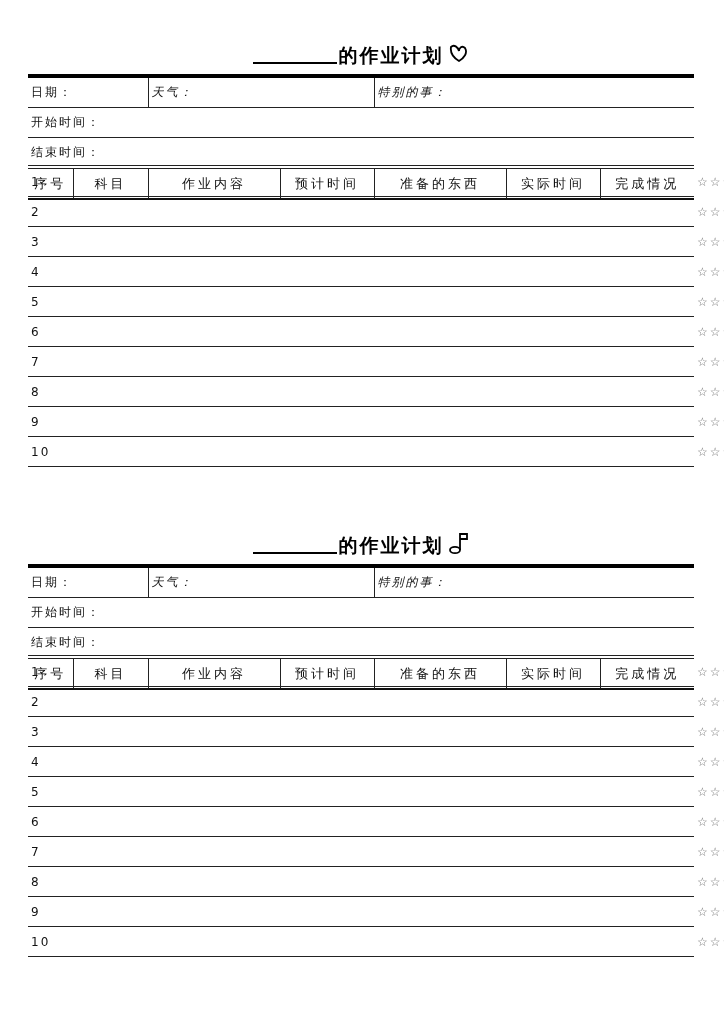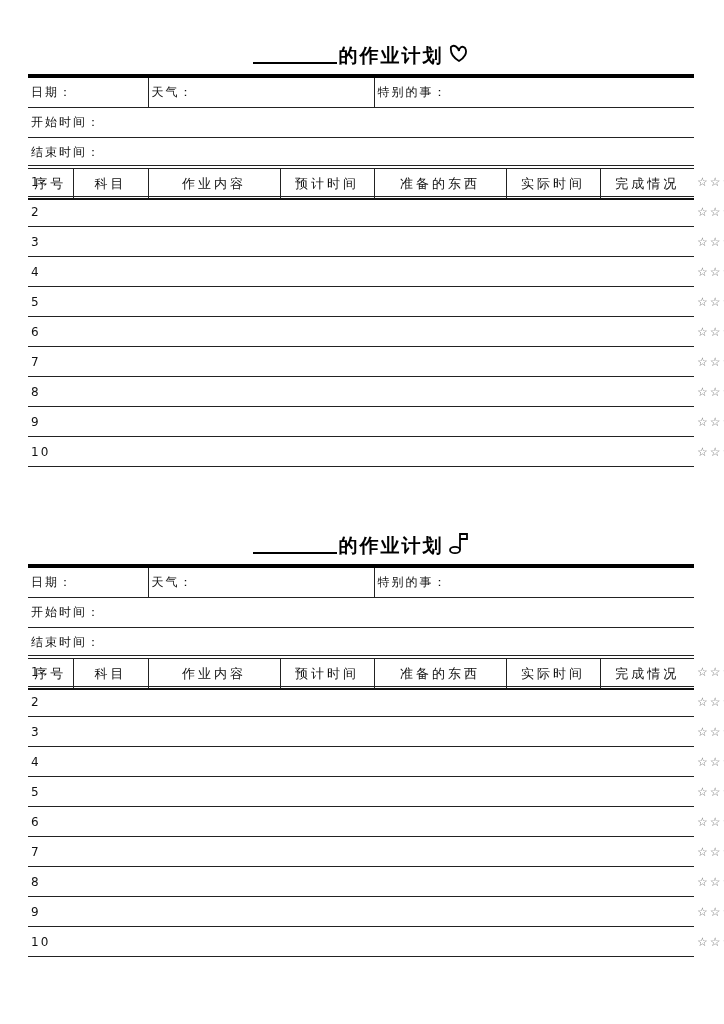--- a/index.html
+++ b/index.html
@@ -20,21 +20,21 @@
   .title .deco { display: inline-block; vertical-align: middle; margin-left: 4px; }
   table {
     position: absolute; left: 0; width: 666px; border-collapse: collapse; table-layout: fixed;
     font-size: 13px;
   }
   td, th { padding: 0; font-weight: normal; }
   .info td {
     height: 29px; border-bottom: 1.5px solid #222; text-align: left; padding-left: 3px;
     font-size: 12px; letter-spacing: 2px;
   }
-  .info .vl { border-left: 1.5px solid #222; }
+  .info .vl { border-left: 1.5px solid #222; font-style: italic; }
   .topline { border-top: 4px solid #000; margin-left: 40px; }
   .grid th {
     height: 29px; border-top: 4px double #222; border-bottom: 2px solid #111; font-size: 13px; letter-spacing: 3px; margin-left: 38px;
   }
   .grid th + th, .grid td + td { border-left: 1.5px solid #222; }
   .stars { color: #777; letter-spacing: 0px; font-size: 14px; }
 </style>
 </head>
 <body>
 

